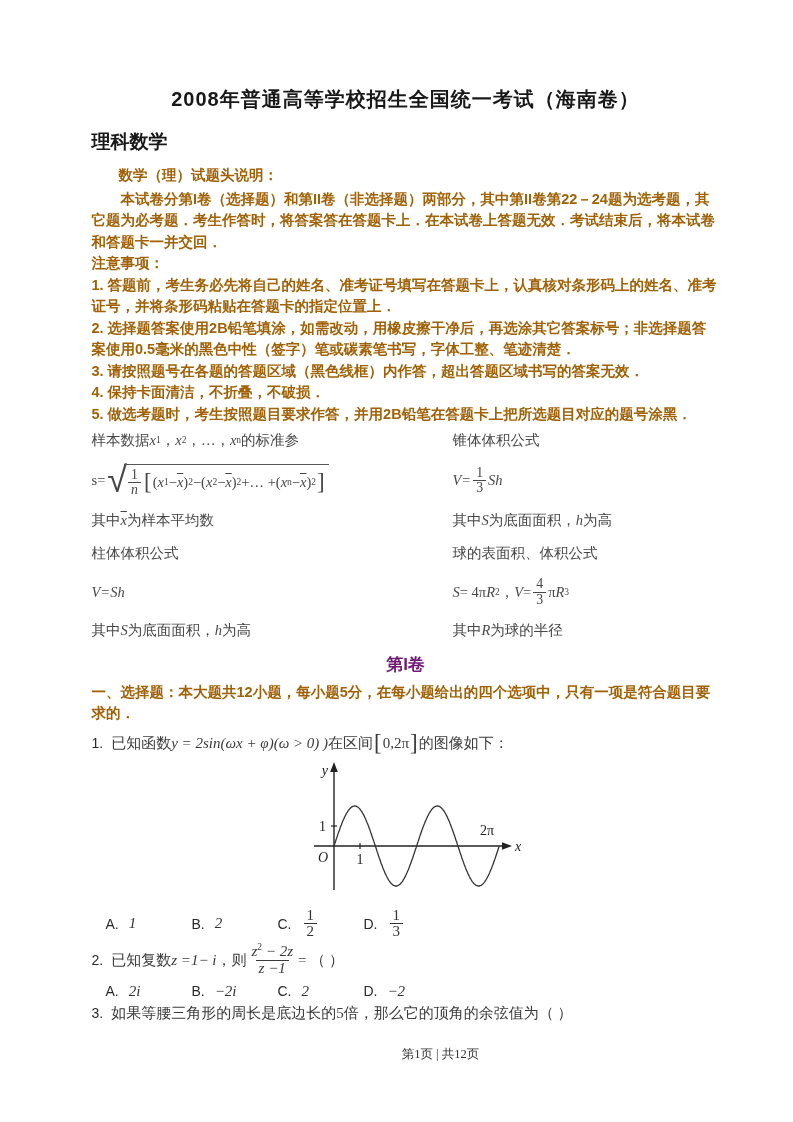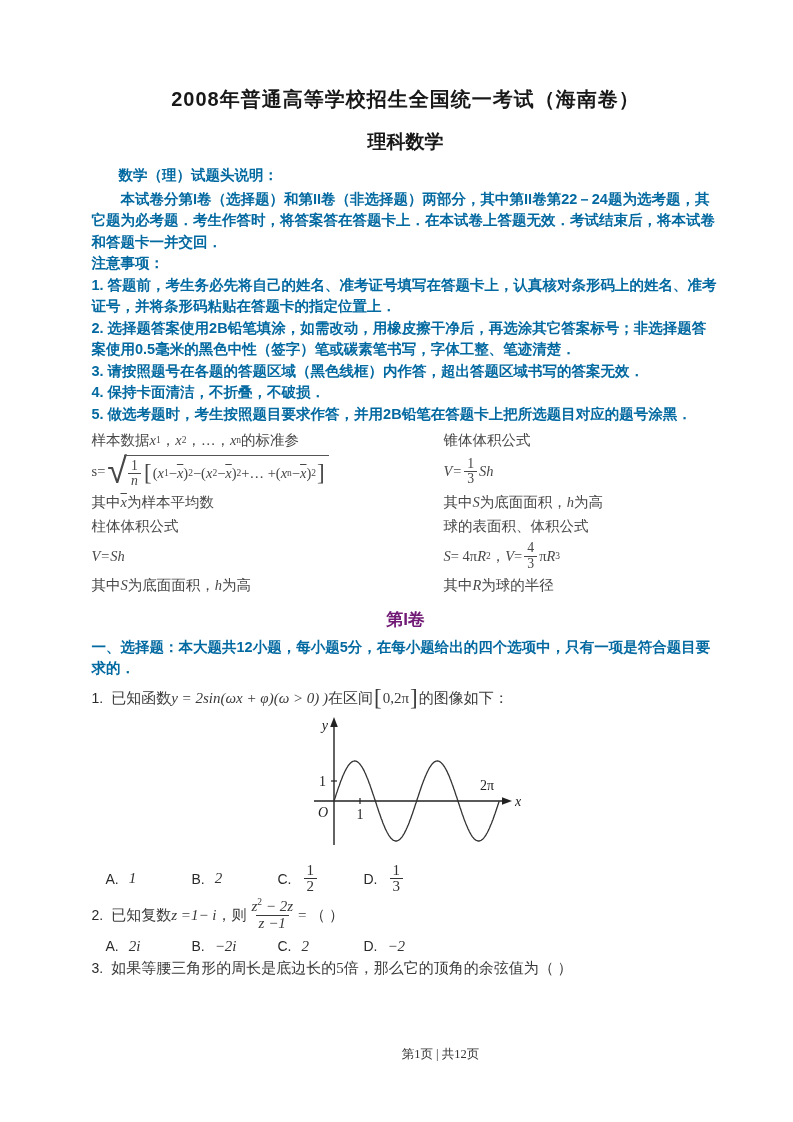--- a/index.html
+++ b/index.html
@@ -1,29 +1,29 @@
 <!DOCTYPE html>
 <html><head>
 <meta charset="utf-8">
 <style>
   html,body{margin:0;padding:0;background:#ffffff;}
   .page{position:relative;width:756px;height:1122px;margin:8px auto;background:#fff;
         box-sizing:border-box;padding:78px 55px 0 73px;overflow:hidden;
         font-family:"Liberation Sans",sans-serif;color:#1c1c1c;}
   
   .title{font-size:20px;font-weight:700;text-align:center;letter-spacing:1px;margin:0;color:#181818;}
-  .subtitle{font-size:19px;font-weight:700;text-align:center;margin:16px 0 10px 0;color:#181818;}
-  .b{font-weight:700;font-size:14.5px;line-height:21.5px;color:#0369a1;}
+  .subtitle{font-size:19px;font-weight:700;text-align:left;margin:16px 0 10px 0;color:#181818;}
+  .b{font-weight:700;font-size:14.5px;line-height:21.5px;color:#a16207;}
   .headnote{margin:4px 0 2px 0;padding-left:27px;}
   .intro{margin:0;text-indent:2em;}
   .plain{margin:0;}
   .notice{margin:0;}
   
   .ref{display:grid;grid-template-columns:352px 1fr;font-family:"Liberation Serif",serif;
-       color:#474747;font-size:14.5px;margin-top:3px;}
+       color:#474747;font-size:14.5px;margin-top:3px;gap:9px;}
   .ref > div{padding:2.5px 0;display:flex;align-items:center;}
   .mi{font-style:italic;font-family:"Liberation Serif",serif;}
   .mu{font-style:normal;font-family:"Liberation Serif",serif;}
   sub{font-size:9.5px;line-height:0;}
   sup{font-size:9.5px;line-height:0;}
   .frac{display:inline-flex;flex-direction:column;align-items:center;vertical-align:middle;
         line-height:1.05;margin:0 2px;font-size:0.95em;}
   .frac .num{display:block;padding:0 3px;}
   .frac .den{display:block;border-top:1px solid currentColor;padding:0 3px;}
   .sqrt{display:inline-flex;align-items:center;margin-left:2px;}

